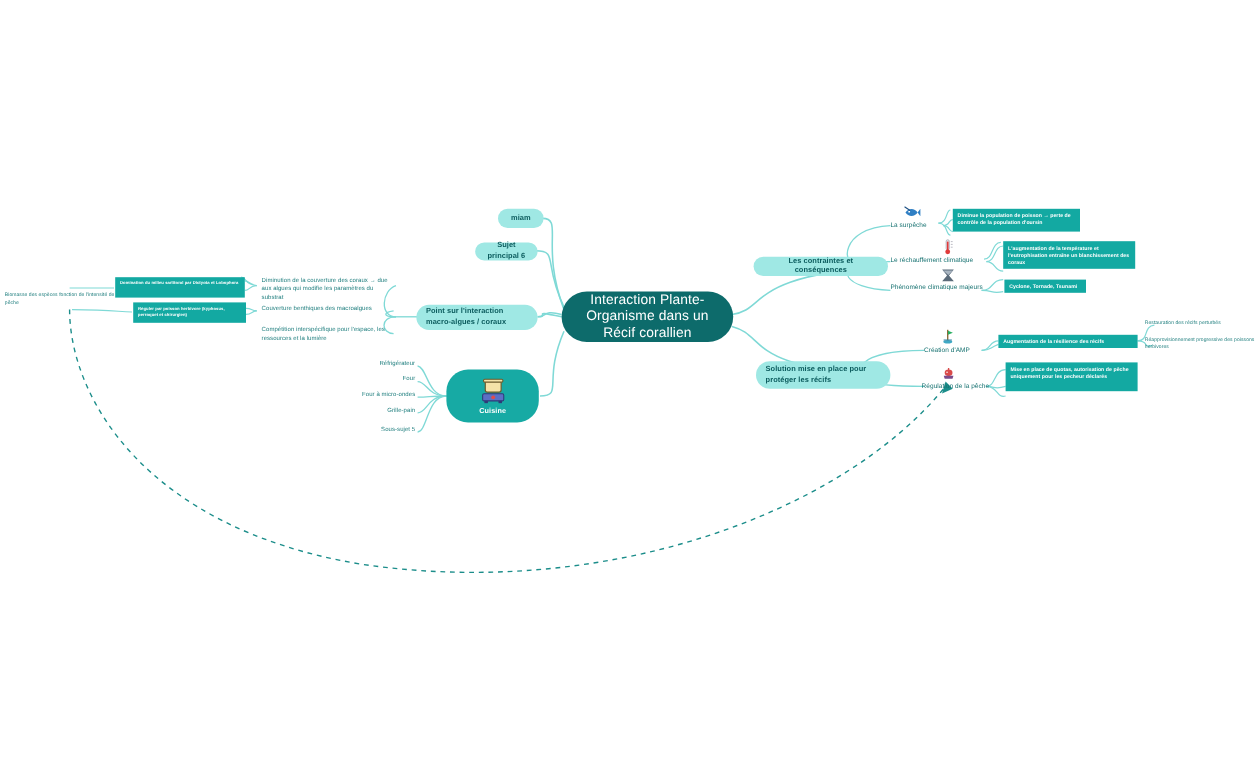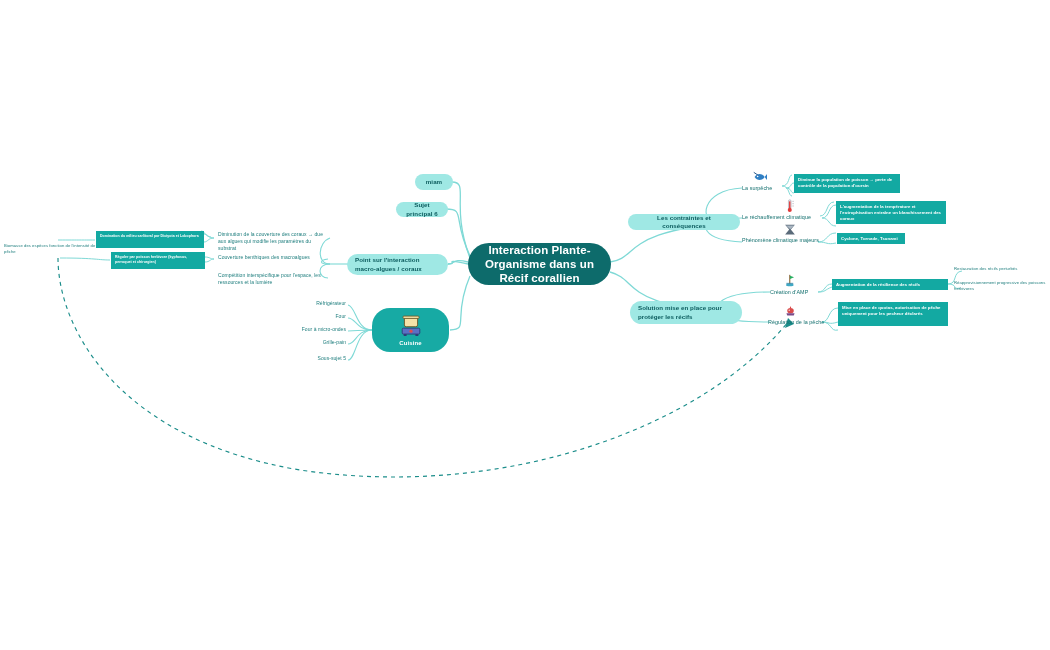--- a/index.html
+++ b/index.html
@@ -33,21 +33,21 @@
   .node {
     position: absolute;
     box-sizing: border-box;
   }
 
   
   .central {
     background: #0d6b6b;
     color: #ffffff;
     border-radius: 22px;
-    font-weight: bold;
+    font-weight: normal;
     font-size: 11.5px;
     line-height: 14px;
     text-align: center;
     display: flex;
     align-items: center;
     justify-content: center;
     letter-spacing: 0.1px;
     padding: 20px 8px;
   }
 

